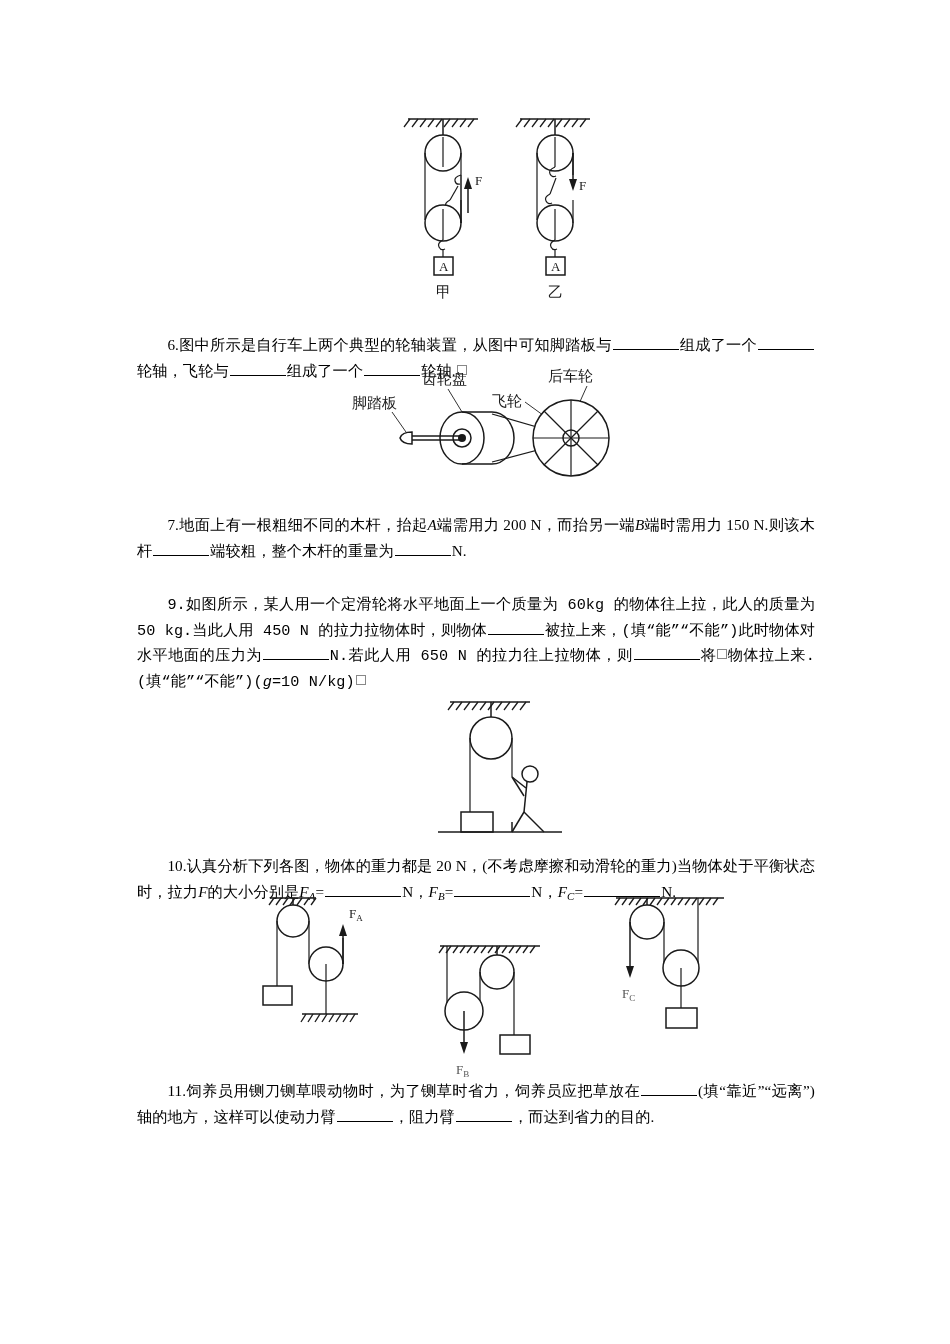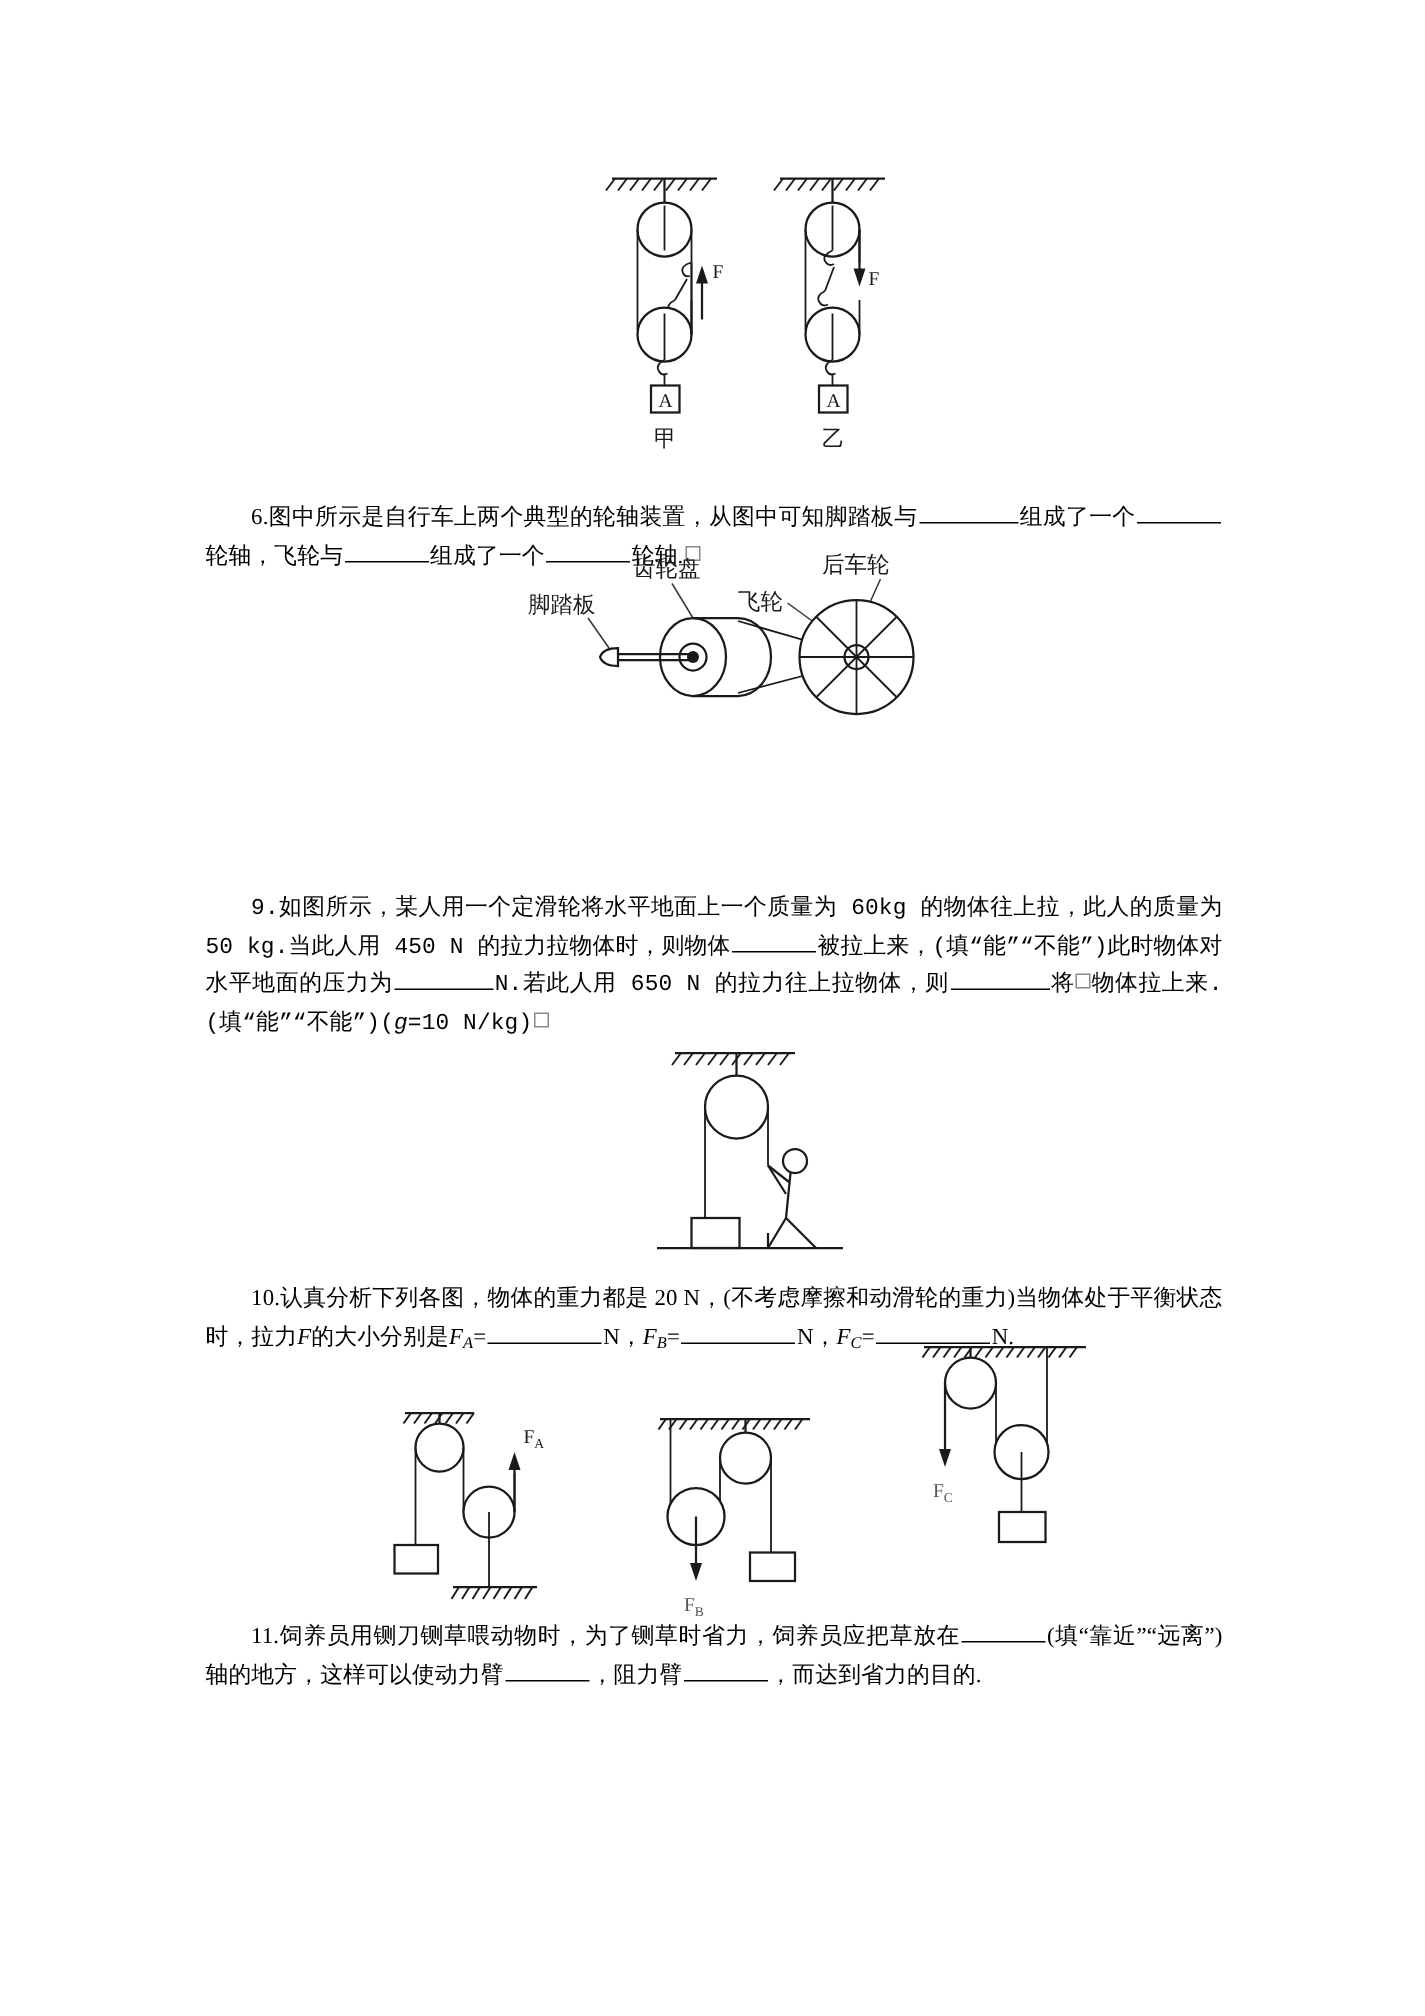--- a/index.html
+++ b/index.html
@@ -219,20 +219,21 @@
         <line class="ln2" x1="231" y1="72" x2="258" y2="99"></line>
         <line class="ln2" x1="231" y1="72" x2="231" y2="110"></line>
         <line class="ln2" x1="231" y1="72" x2="204" y2="99"></line>
         <line class="ln2" x1="231" y1="72" x2="193" y2="72"></line>
         <line class="ln2" x1="231" y1="72" x2="204" y2="45"></line>
       </g>
     </svg>
   </div>
 
   <div class="content" style="top:492px;">
+    <p class="qtext indent"><span>7.</span><span>地面上有一根粗细不同的木杆，抬起</span><span class="it">A</span><span>端需用力 200 N，而抬另一端</span><span class="it">B</span><span>端时需用力 150 N.则该木杆</span><span class="blank b-md"></span><span>端较粗，整个木杆的重量为</span><span class="blank b-md"></span><span>N.</span></p>
 
   </div>
 
   <div class="content" style="top:573px;font-family:Liberation Mono, monospace;">
     <p class="qtext indent"><span>9.</span><span>如图所示，某人用一个定滑轮将水平地面上一个质量为 60kg 的物体往上拉，此人的质量为 50 kg.当此人用 450 N 的拉力拉物体时，则物体</span><span class="blank b-md"></span><span>被拉上来，(填“能”“不能”)此时物体对水平地面的压力为</span><span class="blank b-lg"></span><span>N.若此人用 650 N 的拉力往上拉物体，则</span><span class="blank b-lg"></span><span>将</span><span class="box-char"></span><span>物体拉上来.(填“能”“不能”)(</span><span class="it">g</span><span>=10 N/kg)</span><span class="box-char"></span></p>
   </div>
 
   <div class="fig" style="left:424px; top:692px;">
     <svg width="180" height="148" viewBox="0 0 180 148">
 
@@ -271,21 +272,21 @@
         <line class="ln" x1="100" y1="120" x2="120" y2="140"></line>
         <line class="ln" x1="88" y1="130" x2="88" y2="140"></line>
       </g>
     </svg>
   </div>
 
   <div class="content" style="top:833px;">
     <p class="qtext indent"><span>10.</span><span>认真分析下列各图，物体的重力都是 20 N，(不考虑摩擦和动滑轮的重力)当物体处于平衡状态时，拉力</span><span class="it">F</span><span>的大小分别是</span><span class="it">F</span><span class="it sub">A</span><span>=</span><span class="blank b-xl"></span><span>N，</span><span class="it">F</span><span class="it sub">B</span><span>=</span><span class="blank b-xl"></span><span>N，</span><span class="it">F</span><span class="it sub">C</span><span>=</span><span class="blank b-xl"></span><span>N.</span></p>
   </div>
 
-  <div class="fig" style="left:258px; top:934px;">
+  <div class="fig" style="left:258px; top:890px;">
     <svg width="150" height="150" viewBox="0 0 150 150">
 
       <line class="ln" x1="12" y1="8" x2="58" y2="8"></line>
       <g class="hatchline">
         <line x1="16" y1="8" x2="11" y2="15"></line>
         <line x1="23" y1="8" x2="18" y2="15"></line>
         <line x1="30" y1="8" x2="25" y2="15"></line>
         <line x1="37" y1="8" x2="32" y2="15"></line>
         <line x1="44" y1="8" x2="39" y2="15"></line>
         <line x1="51" y1="8" x2="46" y2="15"></line>

